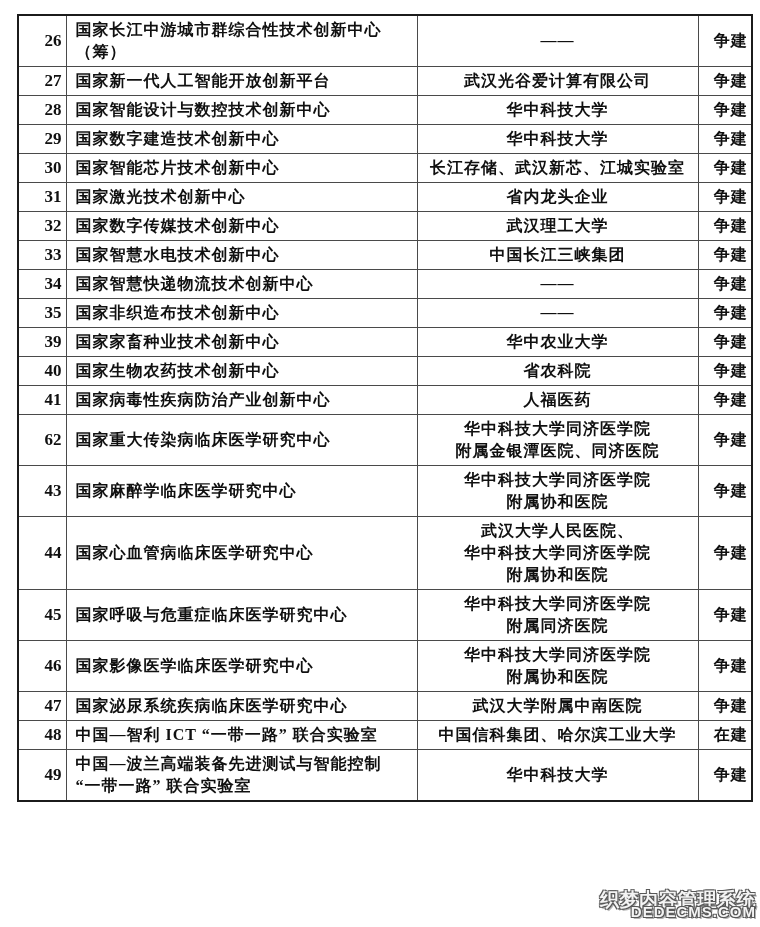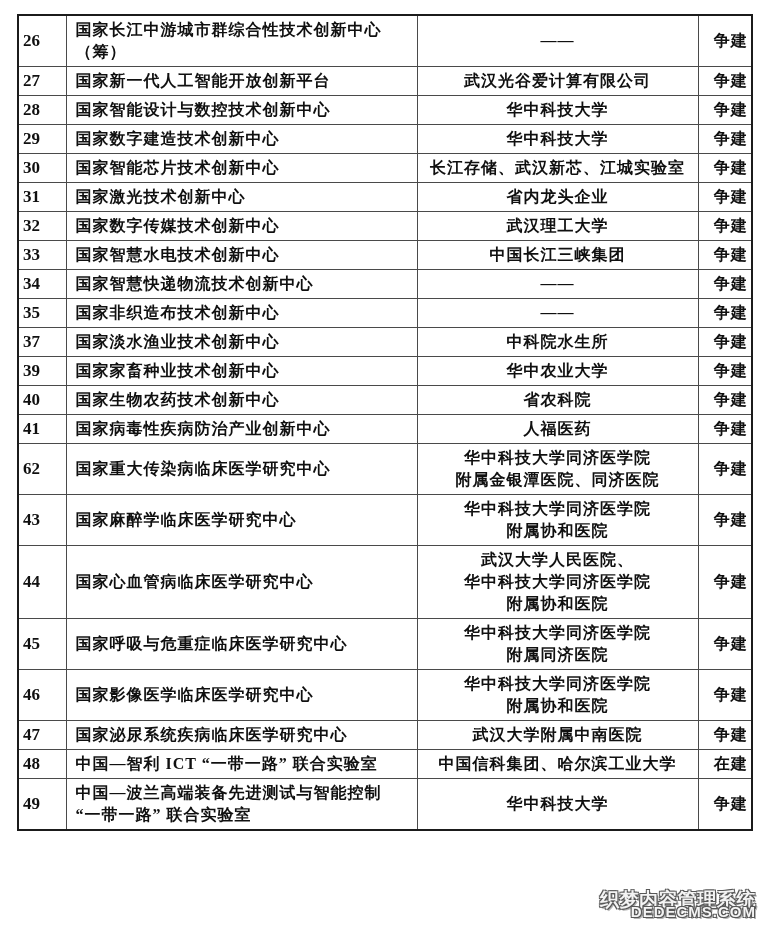--- a/index.html
+++ b/index.html
@@ -27,21 +27,21 @@
     font-size: 16px;
     line-height: 22px;
     color: #101010;
     vertical-align: middle;
     padding: 3px 4px;
     white-space: pre-line;
     letter-spacing: 1px;
     overflow: hidden;
   }
   td.col-num {
-    text-align: left;
+    text-align: right;
     letter-spacing: 0;
     font-size: 17px;
   }
   td.col-name {
     text-align: left;
     padding-left: 9px;
   }
   td.col-org {
     text-align: center;
   }
@@ -152,26 +152,20 @@
   </tr>
 
   <tr>
     <td class="col-num">35</td>
     <td class="col-name">国家非织造布技术创新中心</td>
     <td class="col-org">——</td>
     <td class="col-status">争建</td>
   </tr>
 
 
-  <tr>
-    <td class="col-num">37</td>
-    <td class="col-name">国家淡水渔业技术创新中心</td>
-    <td class="col-org">中科院水生所</td>
-    <td class="col-status">争建</td>
-  </tr>
 
 
   <tr>
     <td class="col-num">39</td>
     <td class="col-name">国家家畜种业技术创新中心</td>
     <td class="col-org">华中农业大学</td>
     <td class="col-status">争建</td>
   </tr>
 
   <tr>

